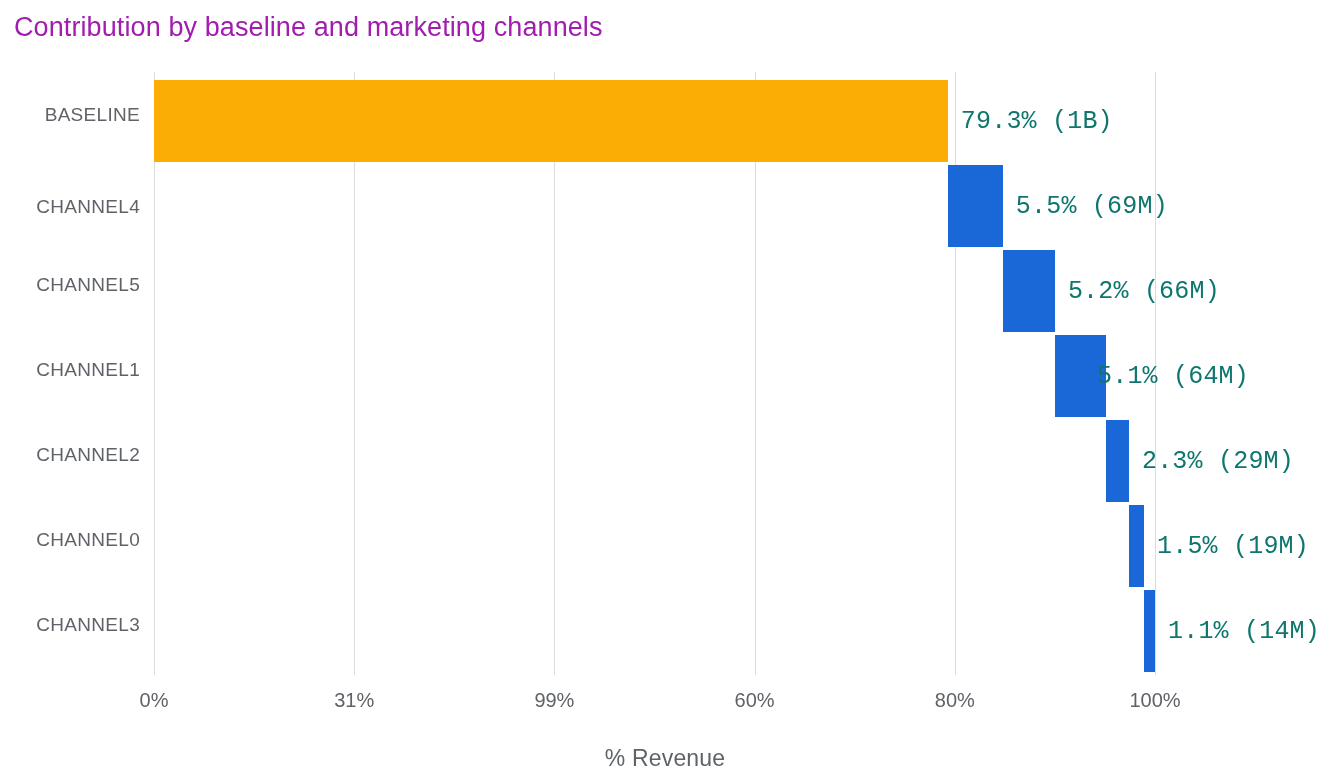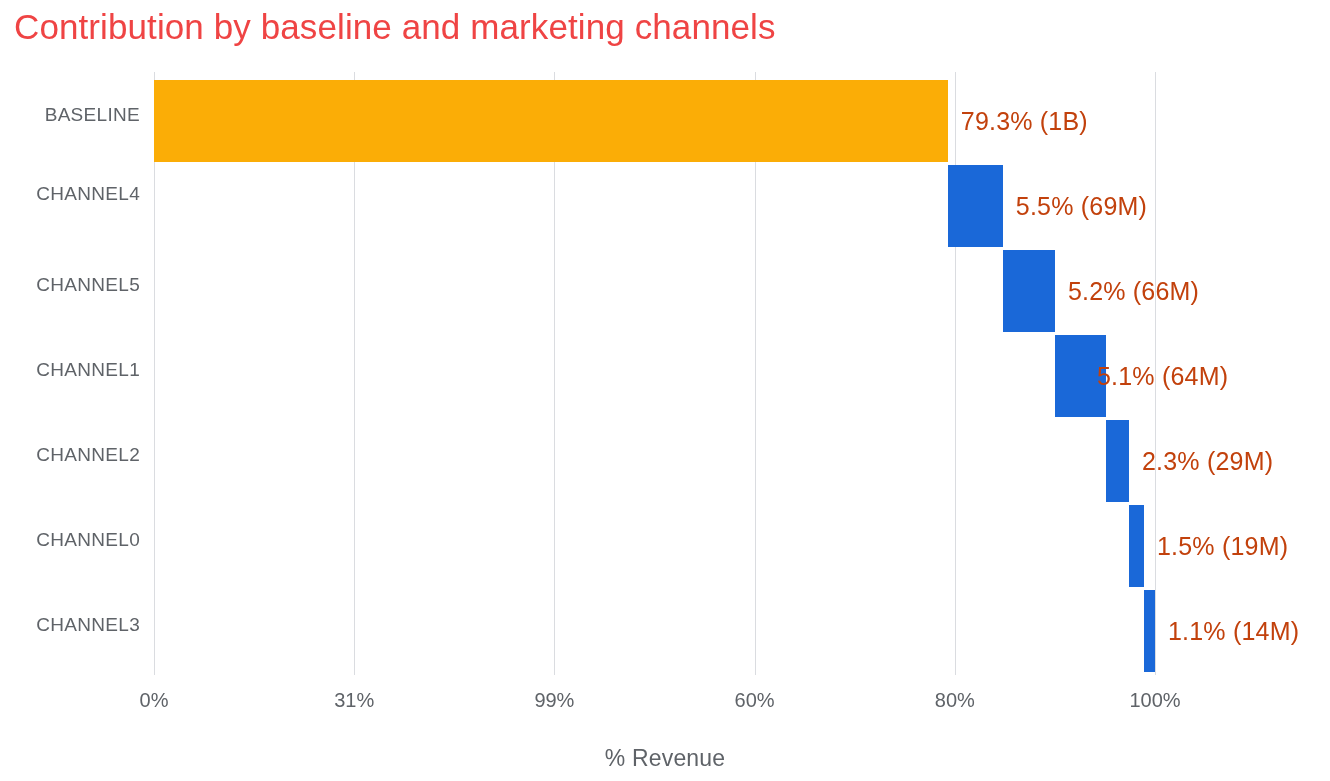--- a/index.html
+++ b/index.html
@@ -20,23 +20,23 @@
     position: relative;
     width: 1330px;
     height: 781px;
   }
 
   
   #chart-title {
     position: absolute;
     left: 14px;
     top: 10px;
-    font-size: 35px;
+    font-size: 27px;
     line-height: 34px;
-    color: #ef4444;
+    color: #a21caf;
     font-weight: 400;
     letter-spacing: 0.1px;
     white-space: nowrap;
   }
 
   
   #plot-area {
     position: absolute;
     left: 154px;
     top: 72px;
@@ -68,23 +68,24 @@
   .bar.baseline { background: #fbad06; }
   .bar.channel  { background: #1a68d8; }
 
   .bar-label {
     position: absolute;
     top: 8px;
     height: 82px;
     display: flex;
     align-items: center;
     font-size: 25px;
-    color: #c2410c;
+    color: #0f766e;
     white-space: nowrap;
     letter-spacing: 0.2px;
+    font-family: Liberation Mono, monospace;
   }
 
   
   #y-axis {
     position: absolute;
     left: 0;
     top: 72px;
     width: 140px;
     height: 603px;
   }
@@ -131,21 +132,21 @@
 </style>
 </head>
 <body>
 
 <div id="chart-root">
 
   <div id="chart-title">Contribution by baseline and marketing channels</div>
 
   <div id="y-axis">
       <div class="y-tick" style="top: 0px;">BASELINE</div>
-      <div class="y-tick" style="top: 79px;">CHANNEL4</div>
+      <div class="y-tick" style="top: 92px;">CHANNEL4</div>
       <div class="y-tick" style="top: 170px;">CHANNEL5</div>
       <div class="y-tick" style="top: 255px;">CHANNEL1</div>
       <div class="y-tick" style="top: 340px;">CHANNEL2</div>
       <div class="y-tick" style="top: 425px;">CHANNEL0</div>
       <div class="y-tick" style="top: 510px;">CHANNEL3</div>
     </div>
 
   <div id="plot-area">
       <div class="gridline" style="left: 0px;"></div>
       <div class="gridline" style="left: 200.2px;"></div>

